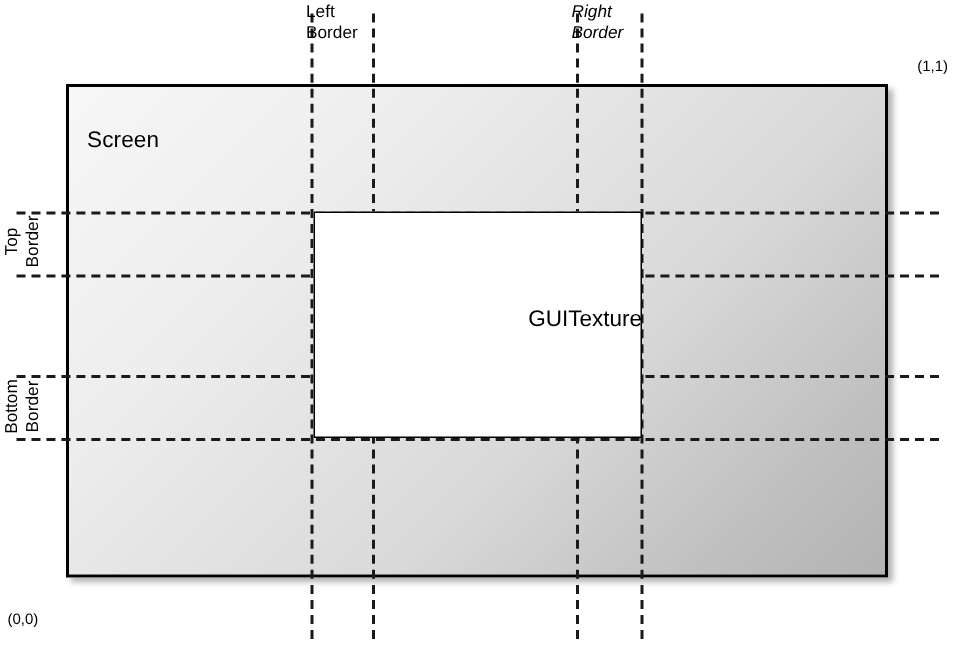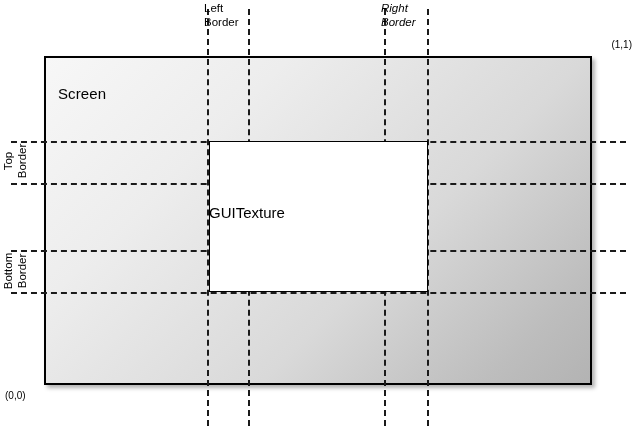--- a/index.html
+++ b/index.html
@@ -56,21 +56,21 @@
     height: 151px;
     box-sizing: border-box;
     border: 1.6px solid #000000;
     background: #ffffff;
   }
   .texture-label {
     position: absolute;
     left: 209px;
     top: 203px;
     width: 219px;
-    text-align: left;
+    text-align: right;
     font-size: 15px;
     line-height: 20px;
     white-space: nowrap;
   }
 
   
   .vline {
     position: absolute;
     top: 9px;
     height: 417px;
@@ -103,21 +103,21 @@
   }
 
   
   .coord {
     position: absolute;
     font-size: 10px;
     line-height: 19px;
     white-space: nowrap;
   }
   .coord-tr { right: 8px; top: 35px; }
-  .coord-bl { left: 5px;  top: 386px; }
+  .coord-bl { left: 5px;  top: 404px; }
 </style>
 </head>
 <body>
 
 <div id="diagram">
 
   <div class="screen-box"></div>
   <div class="screen-label">Screen</div>
 
   <div class="vline" style="left:207px;"></div>

